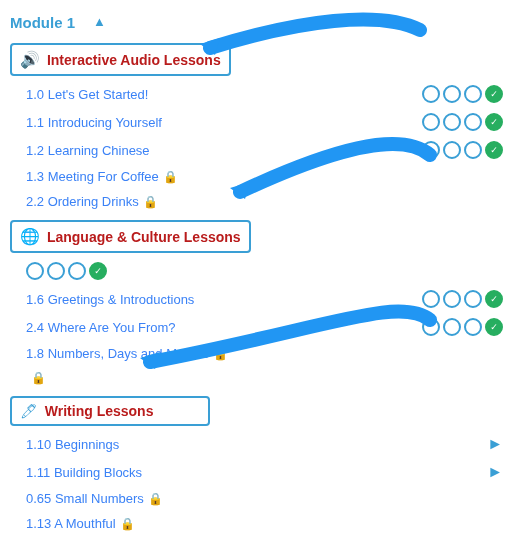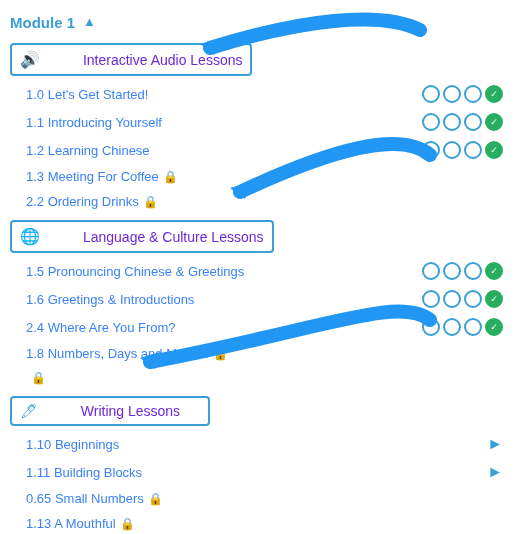--- a/index.html
+++ b/index.html
@@ -14,21 +14,21 @@
     }
 
     .container {
       padding: 8px 10px;
     }
 
     
     .module-header {
       display: flex;
       align-items: flex-start;
-      gap: 8px;
+      gap: 18px;
       padding: 6px 0;
       cursor: pointer;
     }
     .module-header-label {
       font-weight: bold;
       color: #3a9fd5;
       font-size: 15px;
     }
     .chevron-icon {
       color: #3a9fd5;
@@ -47,24 +47,23 @@
       width: fit-content;
       min-width: 200px;
       background: #fff;
       cursor: pointer;
     }
     .section-header-icon {
       color: #3a9fd5;
       font-size: 16px;
     }
     .section-header-label {
-      color: #6d28d9;
-      font-weight: normal;
+      color: #b91c1c;
+      font-weight: bold;
       font-size: 14px;
-      margin-left: 36px;
     }
 
     
     .lesson-row {
       display: flex;
       align-items: center;
       justify-content: space-between;
       padding: 5px 8px 5px 16px;
       cursor: pointer;
     }
@@ -196,23 +195,20 @@
       </div>
     </div>
 
     <div>
       <div class="section-header">
         <span class="section-header-icon">🌐</span>
         <span class="section-header-label">Language &amp; Culture Lessons</span>
       </div>
 
       <div class="lesson-row">
-        <div class="lesson-name-wrap">
-          <span class="lesson-label">1.5 Pronouncing Chinese &amp; Greetings</span>
-        </div>
         <div class="status-icons">
           <div class="status-circle blue"></div>
           <div class="status-circle blue"></div>
           <div class="status-circle blue"></div>
           <div class="status-circle green-check">✓</div>
         </div>
       </div>
 
       <div class="lesson-row">
         <div class="lesson-name-wrap">

